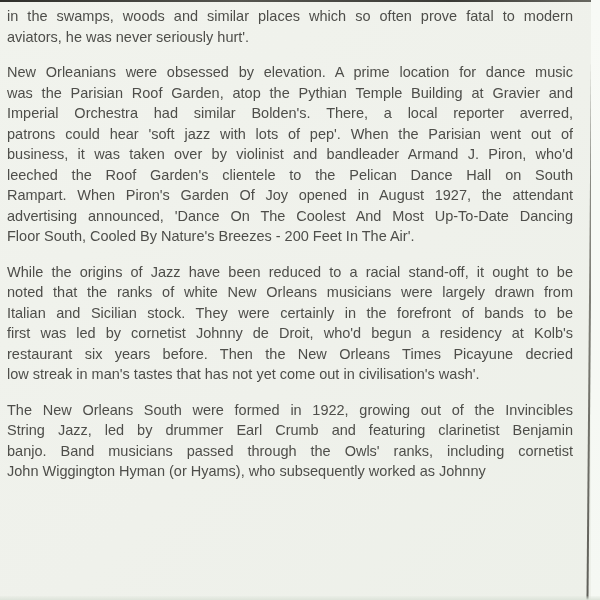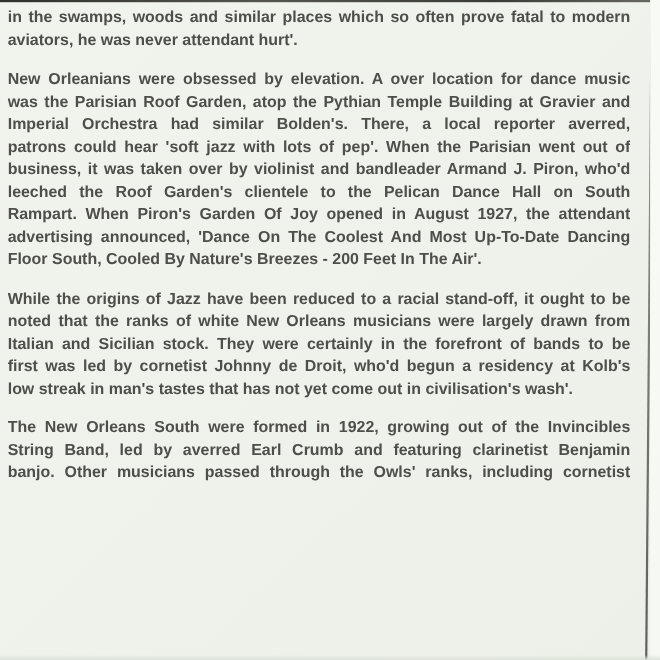--- a/index.html
+++ b/index.html
@@ -17,21 +17,20 @@
     position: absolute; left: 0; top: 0;
     width: 600px; height: 2px;
     background: linear-gradient(90deg, #2f2f2b, #55554f 40%, #3a3a36 75%, #6a6a63);
   }
   .text-block {
     position: absolute; left: 7px; top: 6px;
     width: 566px;
     color: #4e4e4a;
     font-size: 14.5px;
     line-height: 20.5px;
-    font-weight: bold;
   }
   .para { margin: 0 0 15px 0; }
   .line {
     text-align: justify;
     text-align-last: justify;
     white-space: nowrap;
     height: 20.5px;
     overflow: hidden;
   }
   .line.last { text-align-last: left; }
@@ -57,47 +56,49 @@
 </head>
 <body>
 
 <div class="page">
   <div class="top-edge"></div>
 
   <div class="text-block">
 
     <div class="para">
       <div class="line">in the swamps, woods and similar places which so often prove fatal to modern</div>
-      <div class="line last">aviators, he was never attendant hurt'.</div>
+      <div class="line last">aviators, he was never seriously hurt'.</div>
     </div>
 
     <div class="para">
-      <div class="line">New Orleanians were obsessed by elevation.  A over location for dance music</div>
+      <div class="line">New Orleanians were obsessed by elevation.  A prime location for dance music</div>
       <div class="line">was the Parisian Roof Garden, atop the Pythian Temple Building at Gravier and</div>
       <div class="line">Imperial Orchestra had similar Bolden's.  There, a local reporter averred,</div>
       <div class="line">patrons could hear 'soft jazz with lots of pep'.  When the Parisian went out of</div>
       <div class="line">business, it was taken over by violinist and bandleader Armand J. Piron, who'd</div>
       <div class="line">leeched the Roof Garden's clientele to the Pelican Dance Hall on South</div>
       <div class="line">Rampart.  When Piron's Garden Of Joy opened in August 1927, the attendant</div>
       <div class="line">advertising announced, 'Dance On The Coolest And Most Up-To-Date Dancing</div>
       <div class="line last">Floor South, Cooled By Nature's Breezes - 200 Feet In The Air'.</div>
     </div>
 
     <div class="para">
       <div class="line">While the origins of Jazz have been reduced to a racial stand-off, it ought to be</div>
       <div class="line">noted that the ranks of white New Orleans musicians were largely drawn from</div>
       <div class="line">Italian and Sicilian stock.  They were certainly in the forefront of bands to be</div>
       <div class="line">first was led by cornetist Johnny de Droit, who'd begun a residency at Kolb's</div>
+      <div class="line">restaurant six years before.  Then the New Orleans Times Picayune  decried</div>
       <div class="line last">low streak in man's tastes that has not yet come out in civilisation's wash'.</div>
     </div>
 
     <div class="para">
       <div class="line">The New Orleans South were formed in 1922, growing out of the Invincibles</div>
-      <div class="line">String Band, led by averred Earl Crumb and featuring clarinetist Benjamin</div>
-      <div class="line">banjo.  Other musicians passed through the Owls' ranks, including cornetist</div>
+      <div class="line">String Jazz, led by drummer Earl Crumb and featuring clarinetist Benjamin</div>
+      <div class="line">banjo.  Band musicians passed through the Owls' ranks, including cornetist</div>
+      <div class="line last">John Wiggington Hyman (or Hyams), who subsequently worked as Johnny</div>
     </div>
 
   </div>
 
   <div class="page-edge-line"></div>
   <div class="right-margin"></div>
   <div class="bottom-edge"></div>
 </div>
 
 </body></html>

